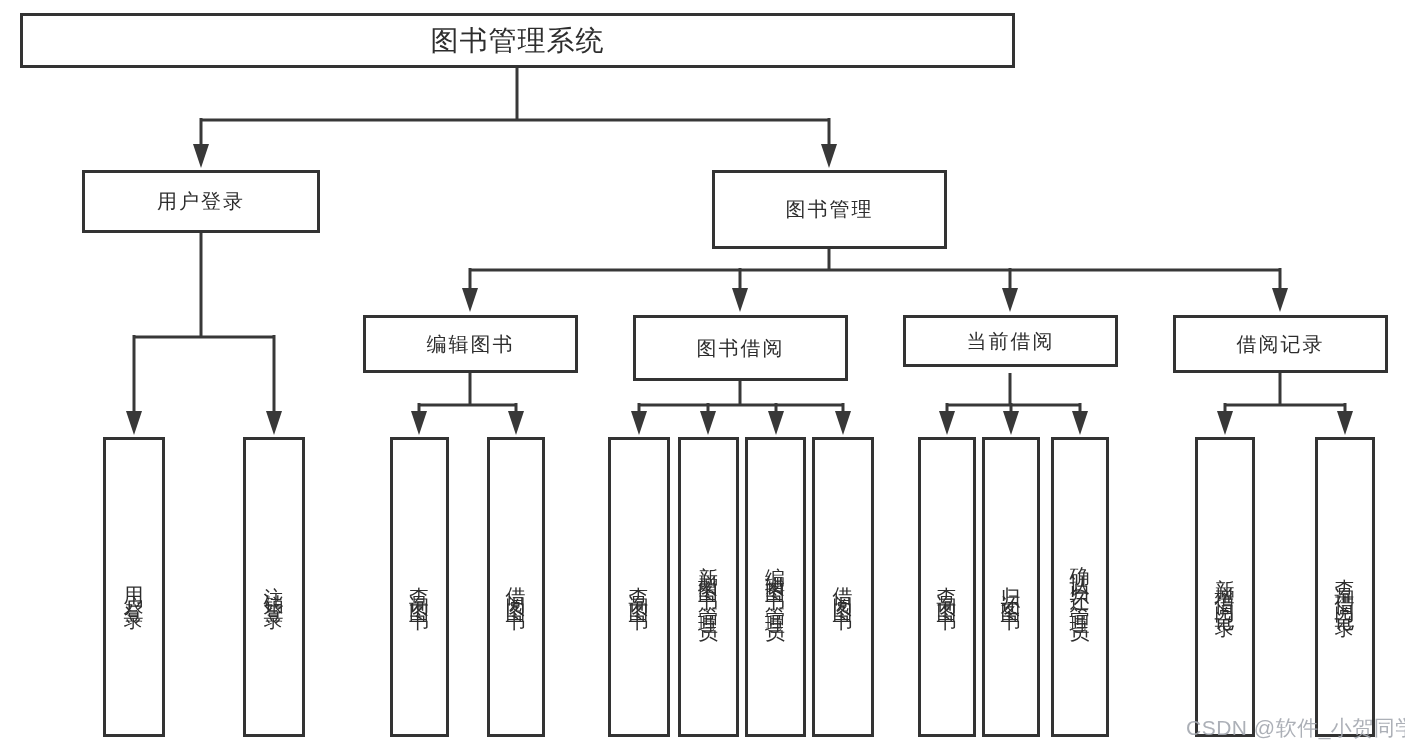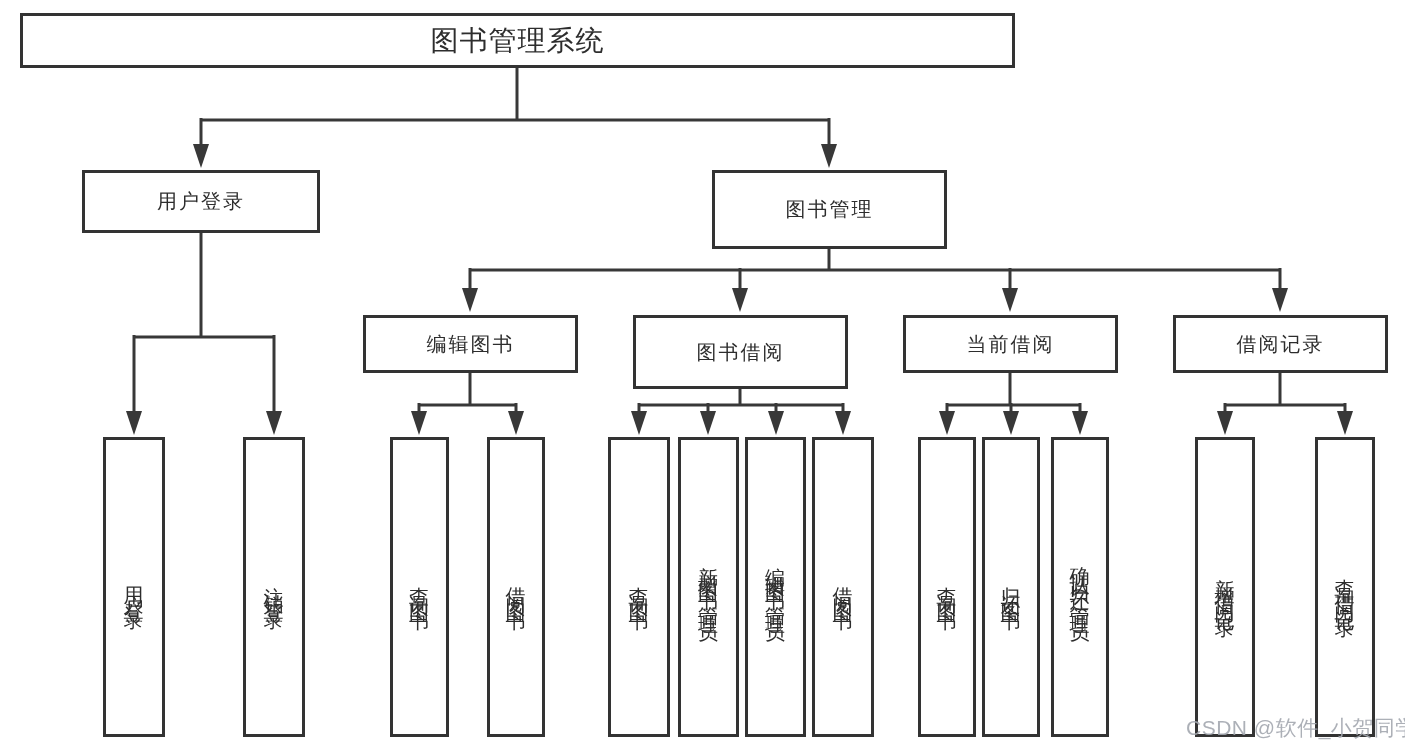--- a/index.html
+++ b/index.html
@@ -132,22 +132,22 @@
       <polygon points="1337,411 1353,411 1345,435"></polygon>
     </g>
   </svg>
 
   <div class="box rootbox" style="left:20px; top:13px; width:995px; height:55px;">图书管理系统</div>
 
   <div class="box hbox" style="left:82px; top:170px; width:238px; height:63px;">用户登录</div>
   <div class="box hbox" style="left:712px; top:170px; width:235px; height:79px;">图书管理</div>
 
   <div class="box hbox" style="left:363px; top:315px; width:215px; height:58px;">编辑图书</div>
-  <div class="box hbox" style="left:633px; top:315px; width:215px; height:74px;">图书借阅</div>
-  <div class="box hbox" style="left:903px; top:315px; width:215px; height:58px;">当前借阅</div>
+  <div class="box hbox" style="left:633px; top:315px; width:215px; height:66px;">图书借阅</div>
+  <div class="box hbox" style="left:903px; top:315px; width:215px; height:52px;">当前借阅</div>
   <div class="box hbox" style="left:1173px; top:315px; width:215px; height:58px;">借阅记录</div>
 
   <div class="box leaf" style="left:103px; top:437px; width:62px; height:300px;">用户登录</div>
   <div class="box leaf" style="left:243px; top:437px; width:62px; height:300px;">注销登录</div>
 
   <div class="box leaf" style="left:390px; top:437px; width:59px; height:300px;">查询图书</div>
   <div class="box leaf" style="left:487px; top:437px; width:58px; height:300px;">借阅图书</div>
 
   <div class="box leaf" style="left:608px; top:437px; width:62px; height:300px;">查询图书</div>
   <div class="box leaf" style="left:678px; top:437px; width:61px; height:300px;">新增图书（管理员）</div>

